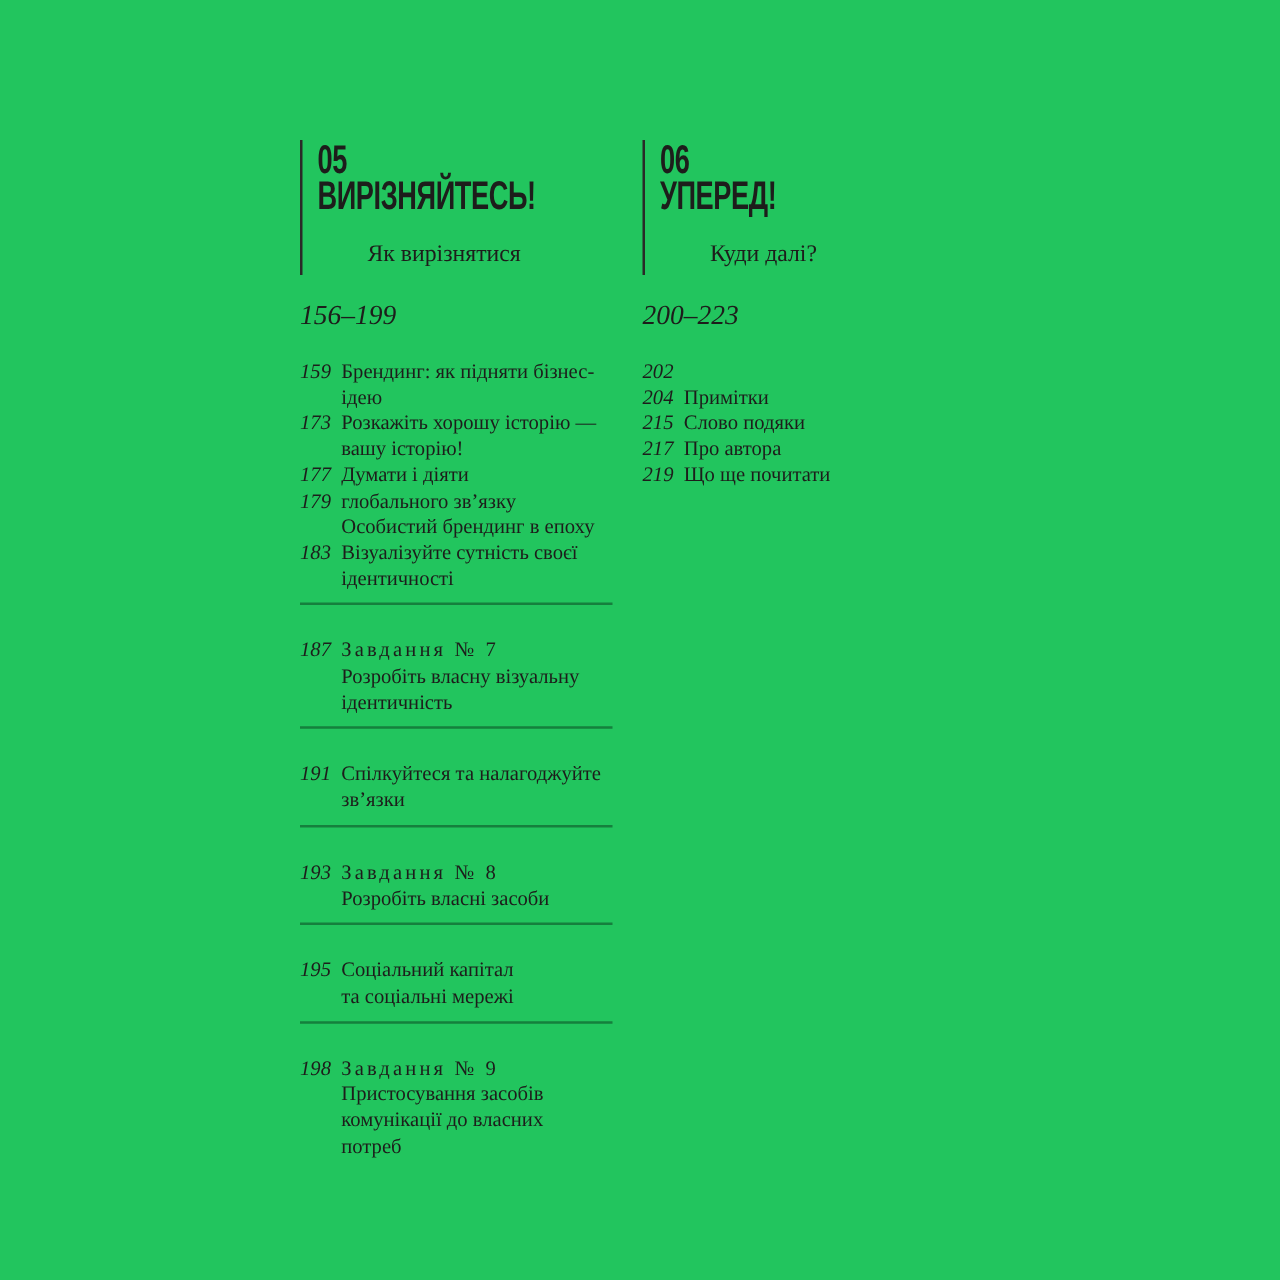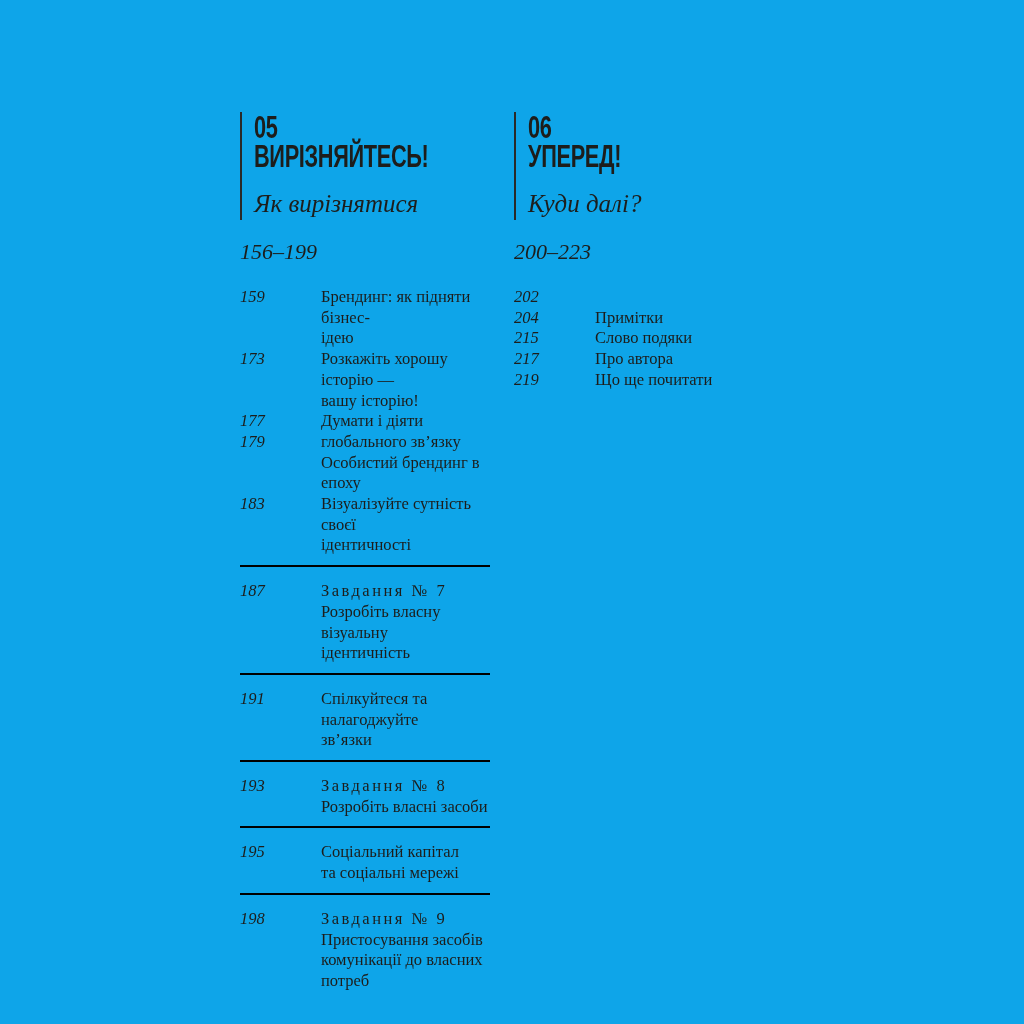--- a/index.html
+++ b/index.html
@@ -4,21 +4,21 @@
 <style>
   html, body { margin:0; padding:0; }
   body {
     width:1024px; height:1024px;
     background:#ffffff;
     font-family:"Liberation Serif", serif;
     color:#1d1d1b;
   }
   .page {
     position:relative; width:1024px; height:1024px;
-    background:#0ea5e9; overflow:hidden;
+    background:#22c55e; overflow:hidden;
   }
   .col { position:absolute; top:110px; width:250px; }
   .col-left  { left:240px; }
   .col-right { left:514px; }
 
   .chapter-header {
     position:relative;
     height:110px;
     padding-left:14px;
     box-sizing:border-box;
@@ -31,37 +31,36 @@
     font-family:"Liberation Sans", sans-serif;
     font-weight:bold;
     font-size:32px; line-height:29px;
     letter-spacing:-0.5px;
     transform:scaleX(0.68); transform-origin:0 50%;
     margin:0; white-space:nowrap;
   }
   .chapter-number { padding-top:3px; }
   .chapter-subtitle {
     margin-top:22px;
-    font-style:italic;
-    font-size:25px; line-height:22px;
+    font-size:19px; line-height:22px;margin-left:40px;
   }
   .page-range {
     margin-top:22px;
     font-style:italic;
     font-size:22px; line-height:20px;
   }
   .toc-groups { margin-top:25px; }
   .toc-group { padding:0 0 9px 0; }
   .toc-group.with-rule {
-    border-top:2px solid #000000;
-    padding-top:14px;
+    border-top:2px solid #15803d;
+    padding-top:26px;
   }
   .toc-entry {
     display:flex;
-    font-size:16.5px; line-height:20.7px;gap:48px;
+    font-size:16.5px; line-height:20.7px;
   }
   .entry-num {
     flex:0 0 33px; width:33px;
     font-style:italic;
   }
   .entry-text { flex:1; }
   .task-line { letter-spacing:2.5px; }
 </style>
 </head>
 <body>

